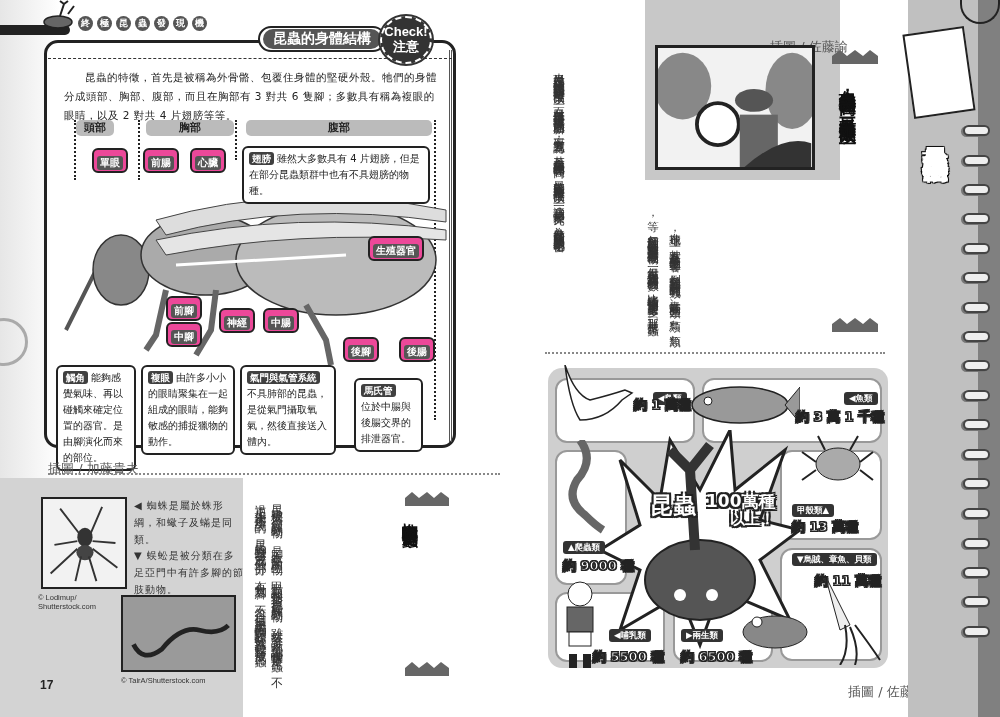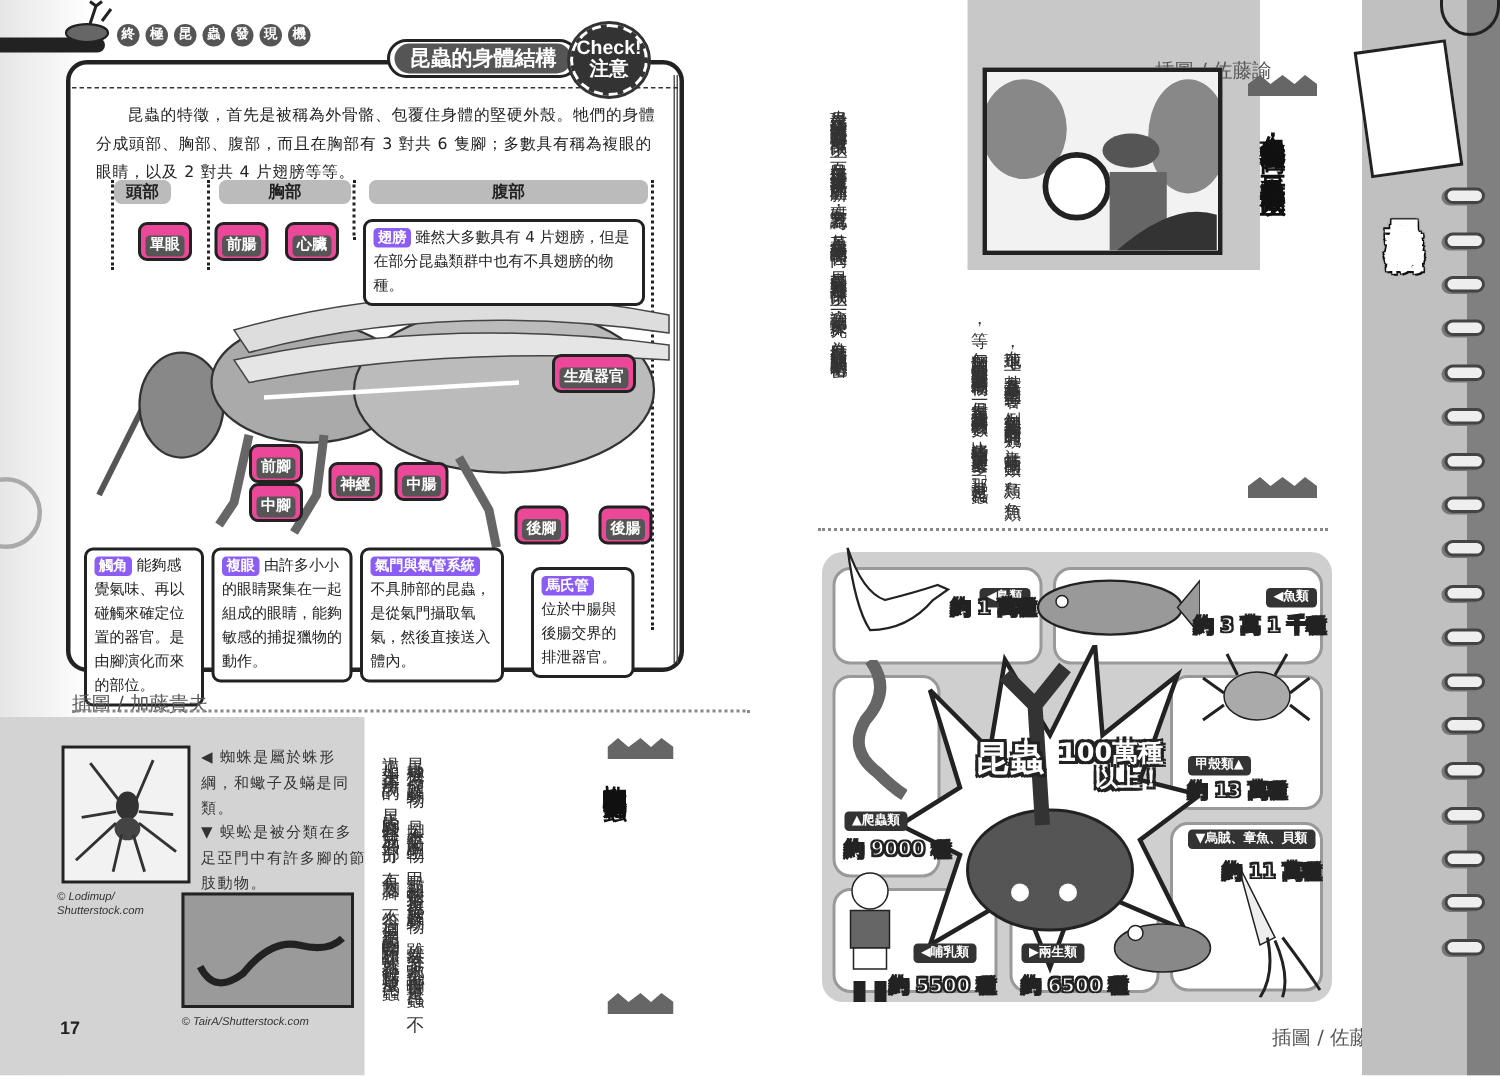--- a/index.html
+++ b/index.html
@@ -19,28 +19,28 @@
   .check-badge .en { font-size: 13px; display: block; line-height: 16px; margin-top: 6px; font-family: "Liberation Sans", sans-serif; }
   .check-badge .zh { font-size: 13px; display: block; line-height: 14px; }
   .dashed-line { left: 48px; top: 58px; width: 404px; border-top: 1.5px dashed #333; }
   .intro { left: 64px; top: 68px; width: 376px; font-size: 10.5px; line-height: 19px; letter-spacing: 0.5px; text-indent: 2em; }
   .section-row { left: 68px; top: 120px; width: 372px; height: 16px; }
   .sec-tag { position: absolute; top: 0; height: 16px; background: #bbb; border-radius: 5px; font-size: 11px; font-weight: bold; text-align: center; line-height: 16px; color: #222; }
   .vdots { position: absolute; top: 120px; width: 0; border-left: 2px dotted #222; }
   .lbl { position: absolute; border: 2px solid #222; border-radius: 6px; background: #ec4899; padding: 1px 3px; }
   .lbl span.t { display: inline-block; background: #555; color: #fff; font-size: 10px; font-weight: bold; padding: 0 3px; border-radius: 3px; line-height: 14px; }
   .note { position: absolute; border: 2px solid #222; border-radius: 6px; background: #fff; font-size: 10px; line-height: 16px; padding: 3px 5px; }
-  .note .t { display: inline-block; background: #8b5cf6; color: #fff; font-size: 9.5px; font-weight: bold; padding: 0 3px; border-radius: 3px; line-height: 13px; margin-right: 3px; }
+  .note .t { display: inline-block; background: #404040; color: #fff; font-size: 9.5px; font-weight: bold; padding: 0 3px; border-radius: 3px; line-height: 13px; margin-right: 3px; }
   .insect { left: 46px; top: 160px; width: 410px; height: 210px; }
   .credit { font-size: 13px; color: #555; }
   .dotline { border-top: 2px dotted #888; }
   .gray-panel { left: 0; top: 478px; width: 243px; height: 239px; background: #d3d3d3; }
   .photo { position: absolute; border: 2px solid #222; }
   .photo-caption { position: absolute; font-size: 10px; line-height: 17px; color: #333; letter-spacing: 1px; }
-  .photo-credit { position: absolute; font-size: 7.5px; line-height: 9px; color: #333; font-family: "Liberation Sans", sans-serif; font-style: italic; }
+  .photo-credit { position: absolute; font-size: 7.5px; line-height: 9px; color: #333; font-family: "Liberation Sans", sans-serif; }
   .page-num { left: 40px; top: 678px; font-size: 12px; font-weight: bold; font-family: "Liberation Sans", sans-serif; }
   .vtext { writing-mode: vertical-rl; position: absolute; }
   .side-body { font-size: 12px; line-height: 16.5px; letter-spacing: 2.5px; color: #333; }
   .side-title { font-size: 16px; font-weight: 900; line-height: 24px; letter-spacing: 1px; color: #111; }
   .zigzag { position: absolute; height: 16px; }
   .comic-panel-bg { left: 645px; top: 0; width: 195px; height: 180px; background: #c8c8c8; }
   .comic { left: 655px; top: 45px; width: 160px; height: 125px; border: 3px solid #222; background: #f4f4f4; overflow: hidden; }
   .spine { left: 908px; top: 0; width: 92px; height: 717px; background: #c0c0c0; }
   .spine-dark { left: 978px; top: 0; width: 22px; height: 717px; background: #808080; }
   .ring { position: absolute; left: 963px; width: 27px; height: 11px; border-radius: 6px; background: #eee; border: 2px solid #444; box-shadow: -2px 1px 0 #777; }

